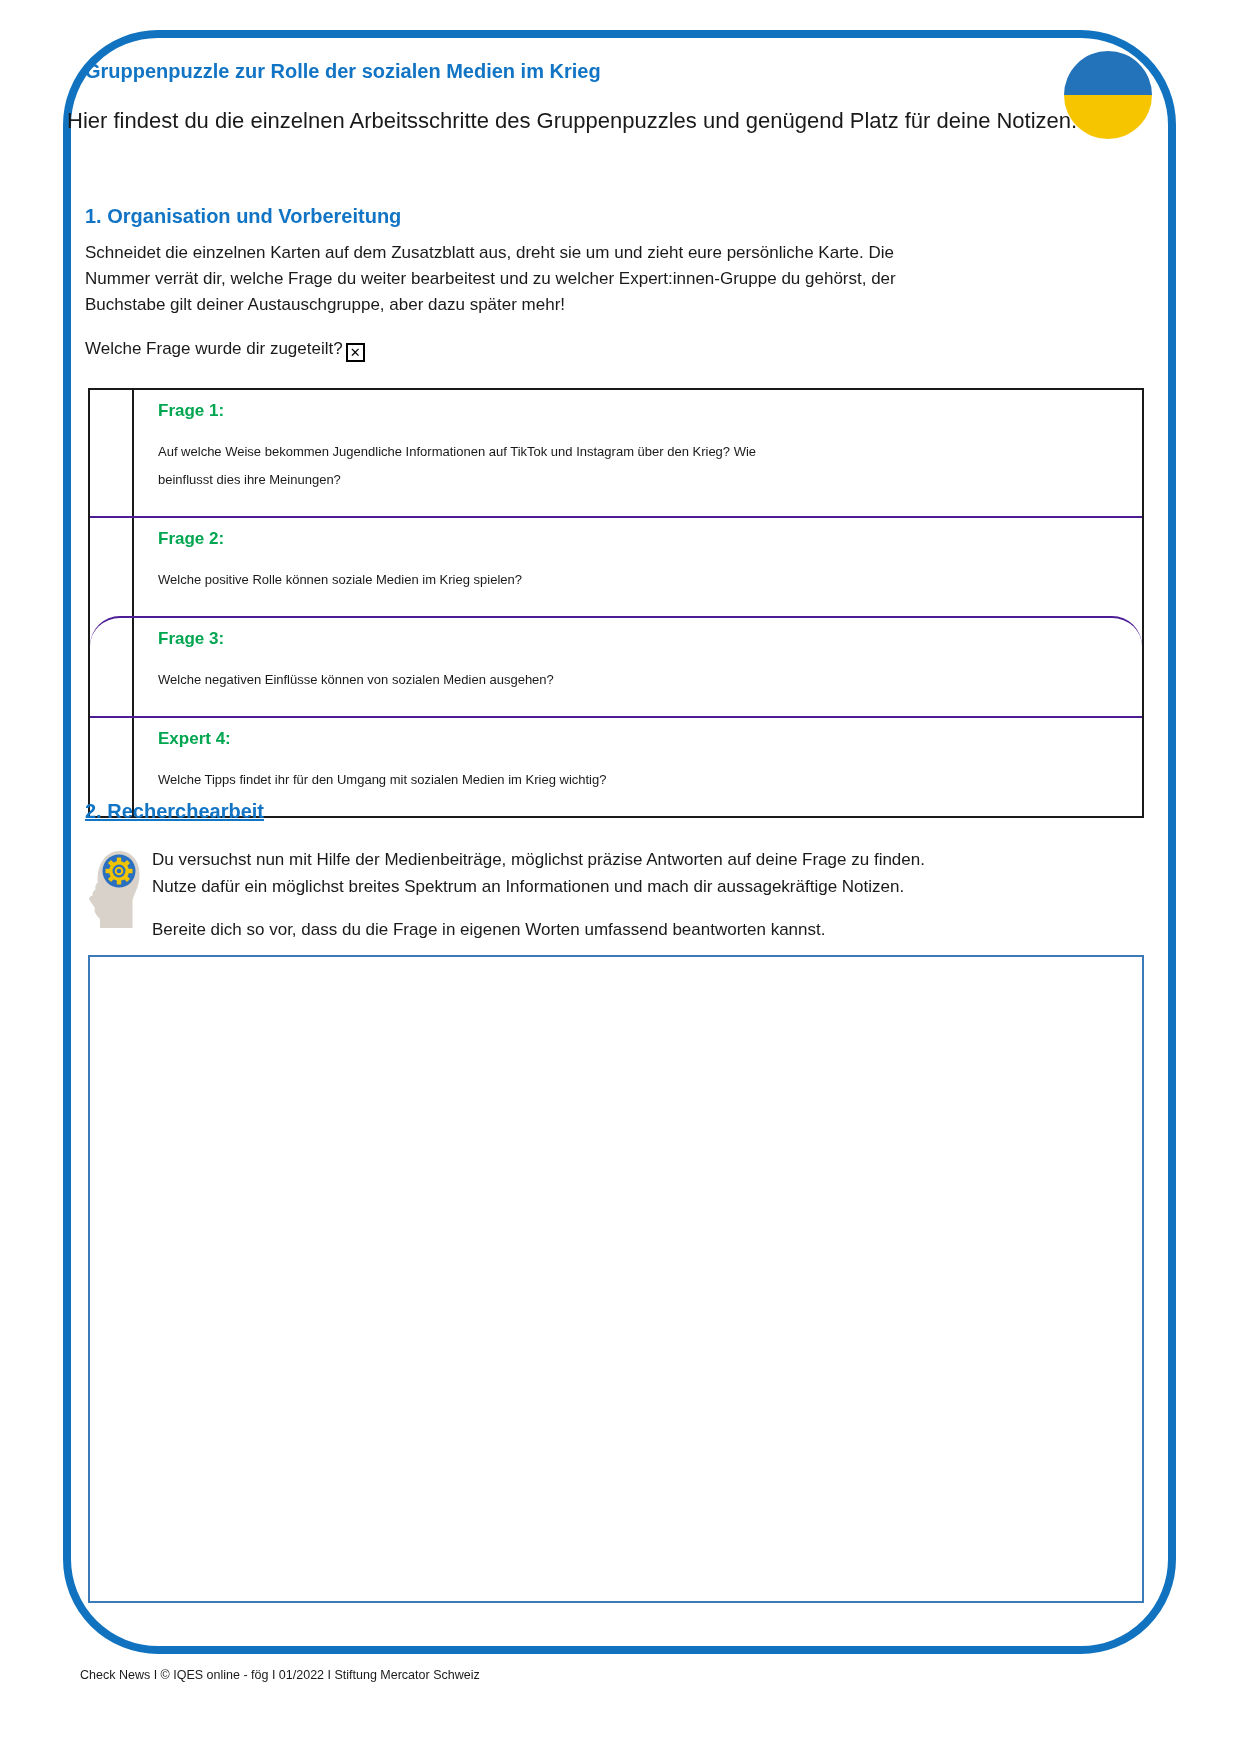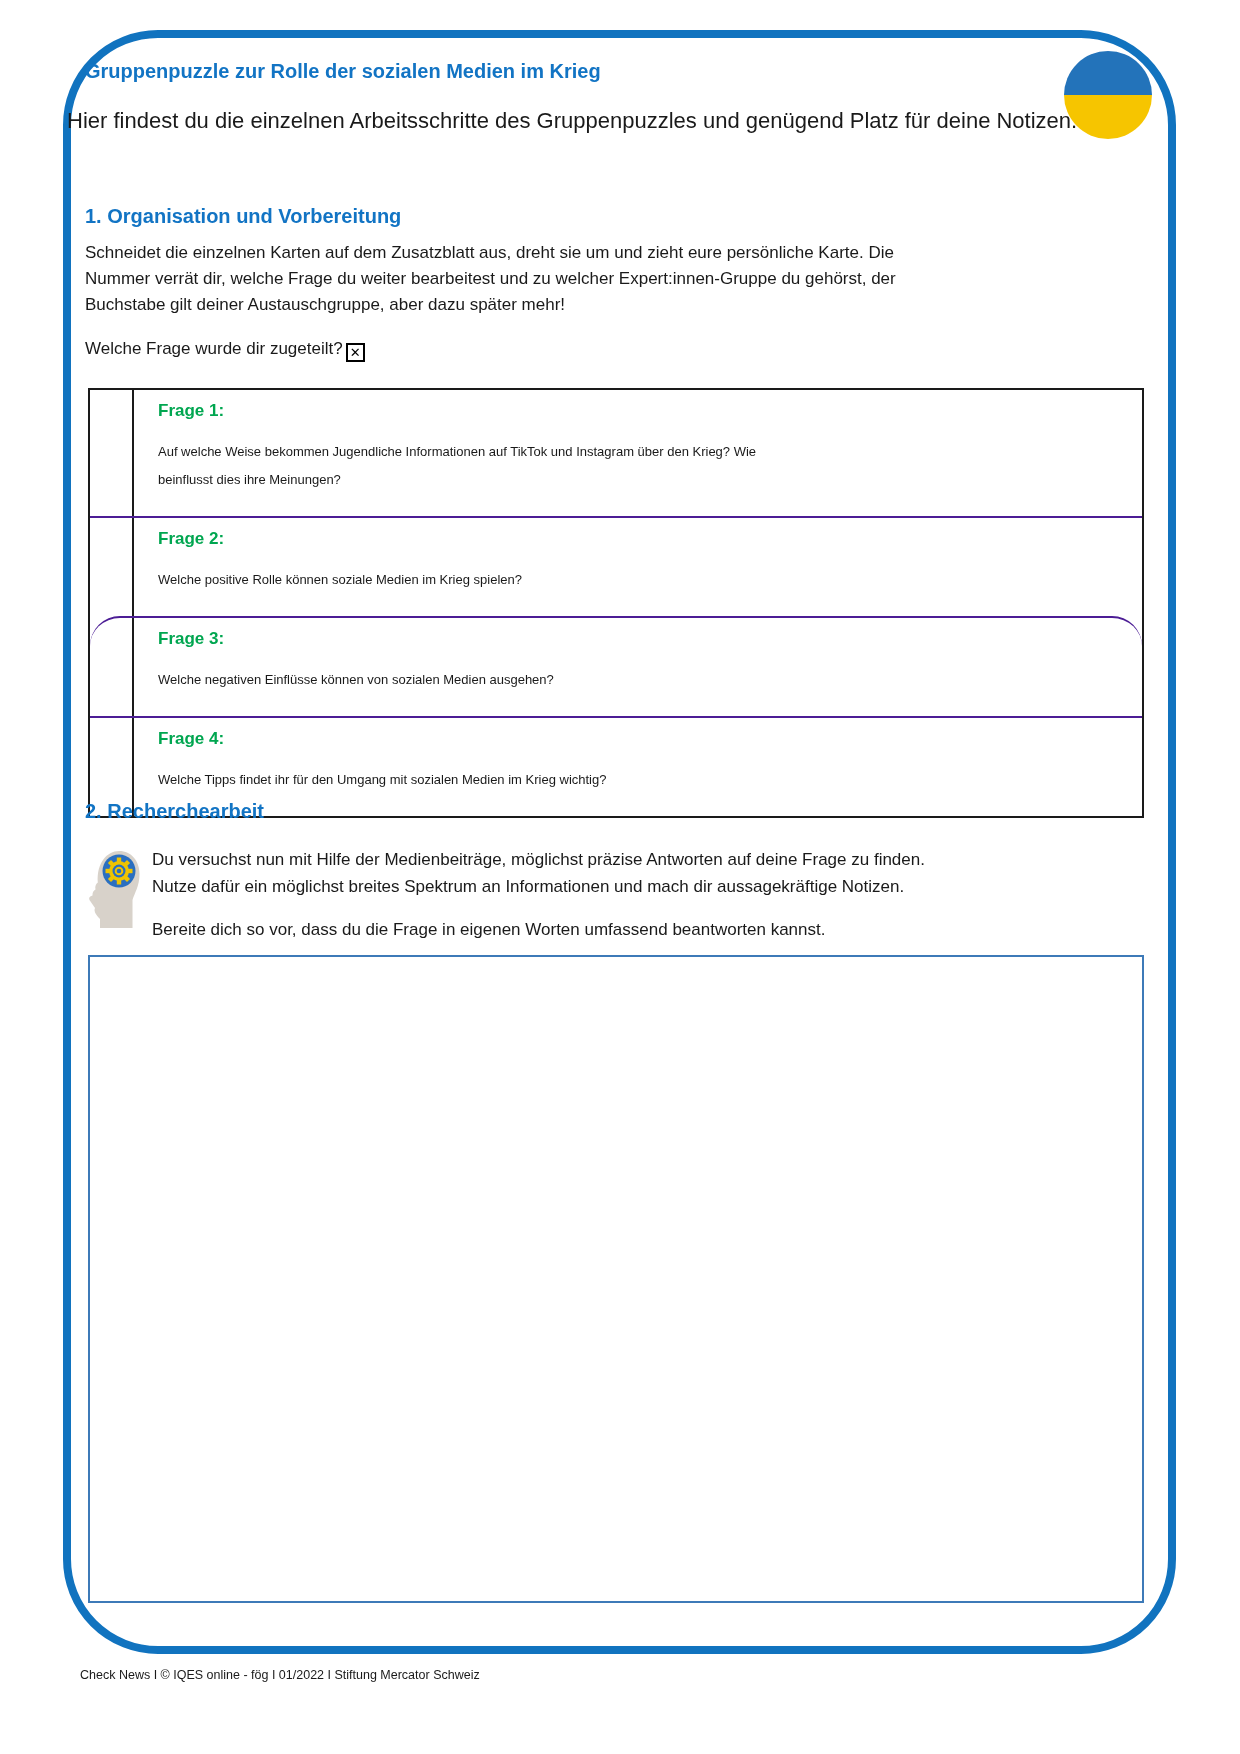--- a/index.html
+++ b/index.html
@@ -86,21 +86,21 @@
     margin:0 0 17px 0;
   }
   .frage-question{
     font-size:13px;line-height:28px;
     white-space:pre-line;
   }
   .row-h1{min-height:112px;}
   .row-h2{min-height:85px;}
   .row-h3{min-height:88px;border-radius:30px;}
   .row-h4{min-height:80px;}
-  .sec2-heading{top:800px;}
+  .sec2-heading{top:800px;text-decoration:underline;}
   .head-icon-wrap{
     position:absolute;left:84px;top:848px;
     width:60px;height:80px;
   }
   .sec2-para1{
     position:absolute;left:152px;top:846px;
     width:1000px;
     font-size:17px;line-height:27px;
     white-space:pre-line;
   }
@@ -161,21 +161,21 @@
     <div class="frage-row row-h3">
       <div class="frage-col-check"></div>
       <div class="frage-col-body">
         <div class="frage-label">Frage 3:</div>
         <div class="frage-question">Welche negativen Einflüsse können von sozialen Medien ausgehen?</div>
       </div>
     </div>
     <div class="frage-row row-h4">
       <div class="frage-col-check"></div>
       <div class="frage-col-body">
-        <div class="frage-label">Frage 4:</div>
+        <div class="frage-label">Expert 4:</div>
         <div class="frage-question">Welche Tipps findet ihr für den Umgang mit sozialen Medien im Krieg wichtig?</div>
       </div>
     </div>
   </div>
 
   <div class="sec-heading sec2-heading">2. Recherchearbeit</div>
 
   <div class="head-icon-wrap">
     <svg width="60" height="80" viewBox="0 0 56 80" xmlns="http://www.w3.org/2000/svg">
       <path d="M14 80 L14 71 C10 67 7.5 63 9 60 L3.5 52 C2.5 50 3.5 48 6.5 47.5 C6.3 44.5 7.5 42.5 9.5 41.5 C8.8 38.5 9.8 36 11.8 34.5 C10.5 15 21 3 33 3 C45.5 3 53.5 13 53.5 26 C53.5 38 48.5 45 46.5 52 L46.5 80 Z" fill="#d8d2ca"></path>

